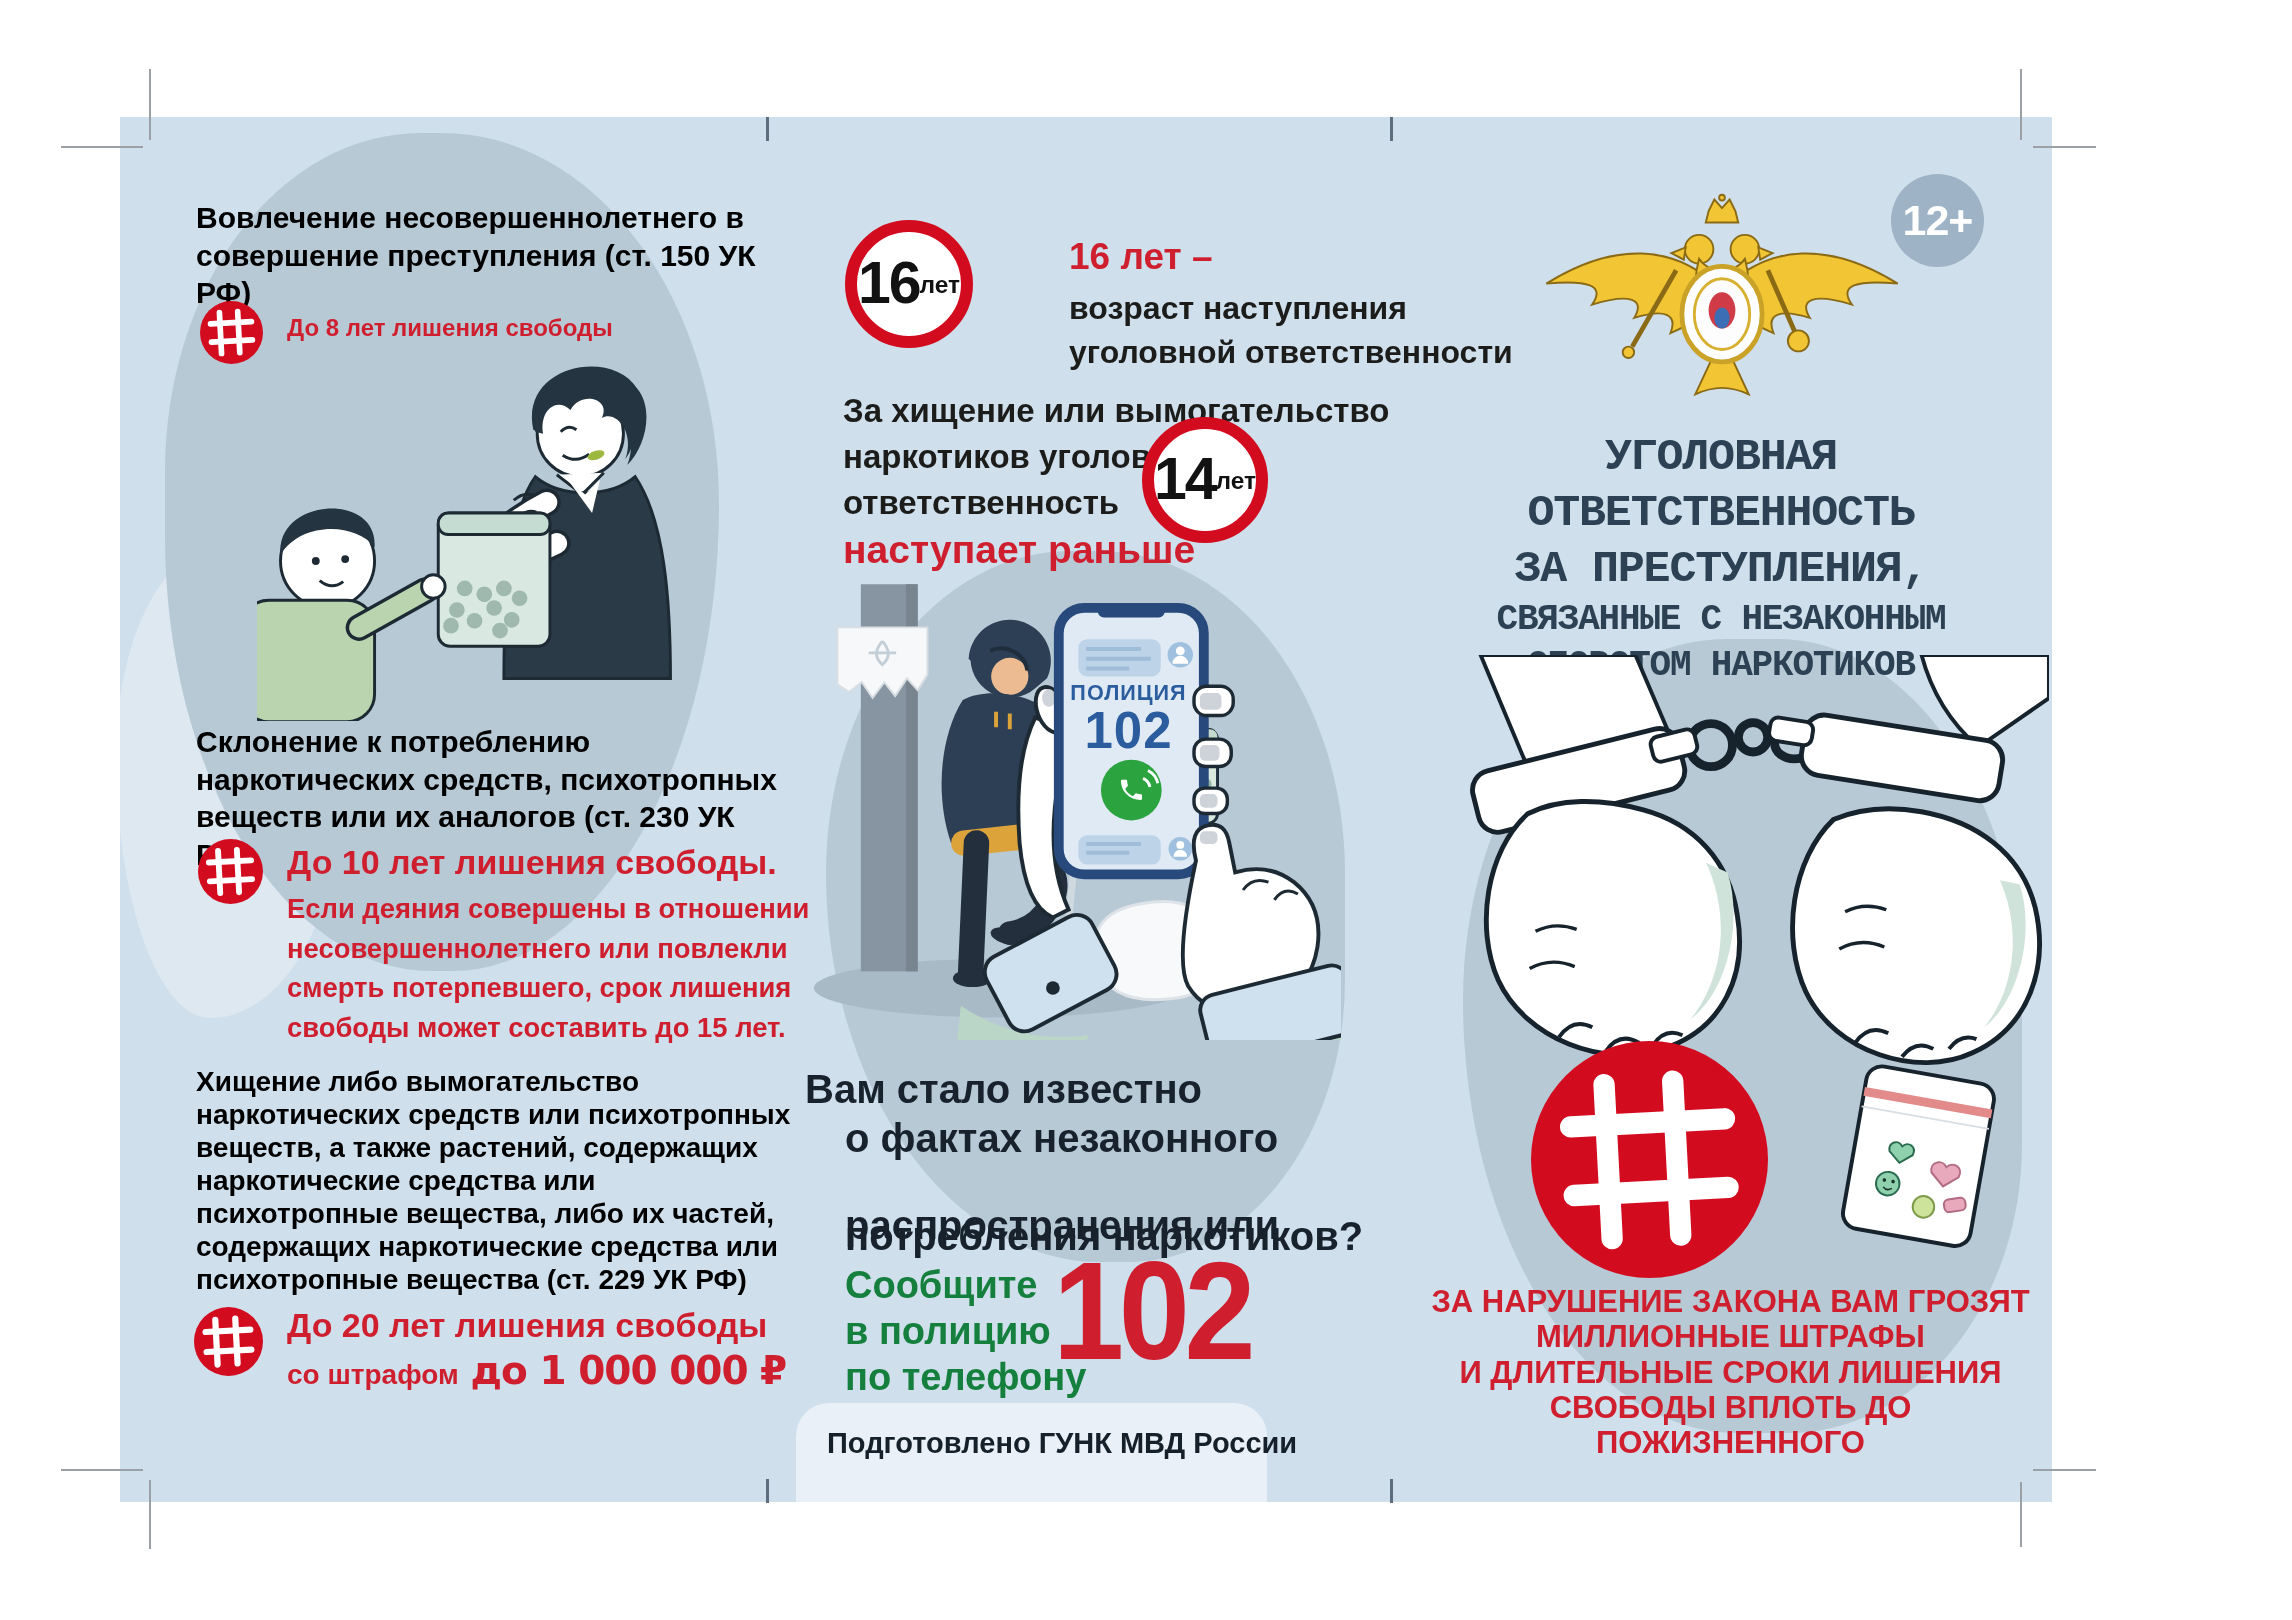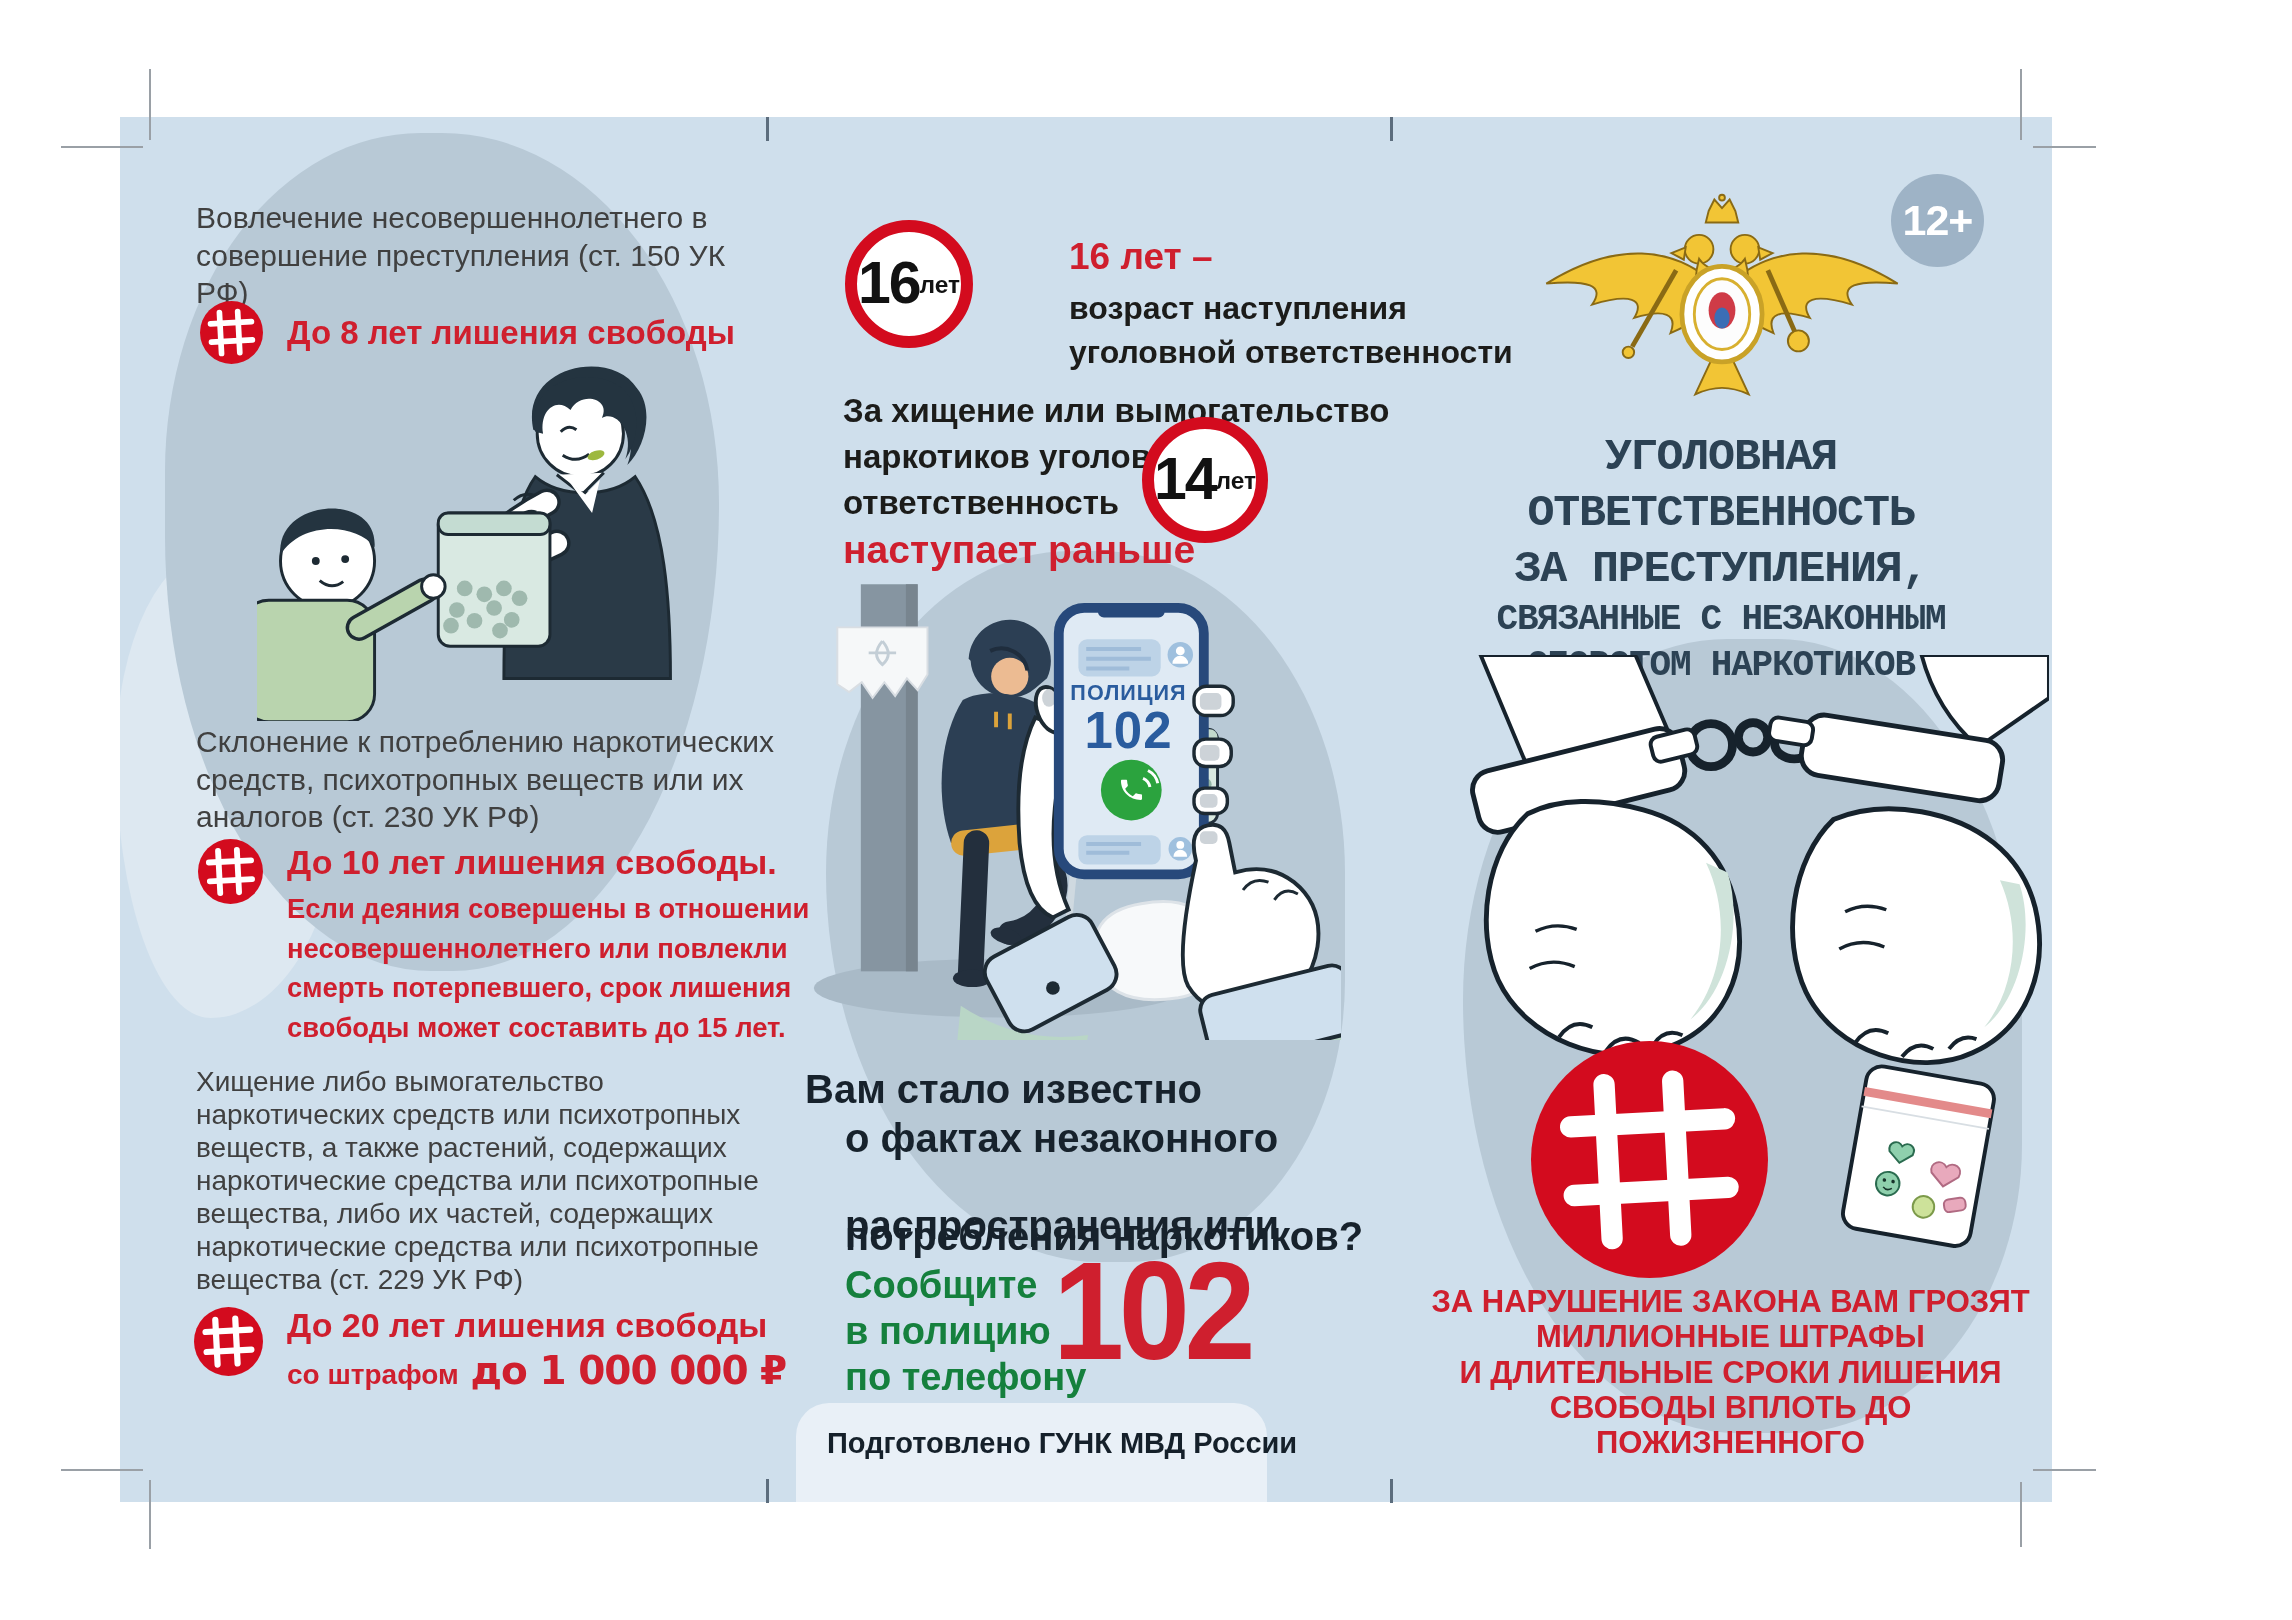--- a/index.html
+++ b/index.html
@@ -2,21 +2,21 @@
 <html><head>
 <meta charset="utf-8">
 <style>
   html,body{margin:0;padding:0;background:#ffffff;}
   .canvas{position:relative;width:2293px;height:1620px;background:#ffffff;overflow:hidden;
           font-family:"Liberation Sans","DejaVu Sans",sans-serif;}
   .abs{position:absolute;}
   .page{position:absolute;left:120px;top:117px;width:1932px;height:1385px;background:#cfdfec;overflow:hidden;}
   .blob{position:absolute;background:#b8c9d6;}
   .lightblob{position:absolute;background:#dde8f1;}
-  .body-text{color:#404040;font-size:30px;line-height:1.25;font-weight:400;}
+  .body-text{color:#000000;font-size:30px;line-height:1.25;font-weight:700;}
   .red{color:#cf1f2e;}
   .bold{font-weight:700;}
   .nowrap{white-space:nowrap;}
   .penalty{color:#cf1f2e;font-weight:700;font-size:34px;white-space:nowrap;}
   .note{color:#cf1f2e;font-weight:700;font-size:27.4px;line-height:1.22;}
   .sign{position:absolute;border-radius:50%;background:#ffffff;border:12.7px solid #d30b1e;
         display:flex;flex-direction:row;align-items:center;justify-content:center;color:#121212;}
   .sign .num{font-weight:700;font-size:59px;line-height:.9;letter-spacing:-2px;}
   .sign .unit{font-weight:700;font-size:24.5px;line-height:1;margin-top:2px;}
   .mid-dark{color:#1c1c1a;font-weight:700;font-size:33px;line-height:1.34;}
@@ -52,21 +52,21 @@
       <svg width="63" height="63" viewBox="0 0 100 100">
         <circle cx="50" cy="50" r="50" fill="#d30b1e"></circle>
         <g fill="#ffffff" transform="rotate(-3 50 50)">
           <rect x="28" y="13" width="9" height="74" rx="4.5"></rect>
             <rect x="57" y="13" width="9" height="74" rx="4.5"></rect>
           <rect x="13" y="30" width="74" height="9" rx="4.5"></rect>
             <rect x="13" y="59" width="74" height="9" rx="4.5"></rect>
         </g>
       </svg>
     </div>
-    <div class="abs penalty" style="left:167px;top:197px;font-size:33px;">До 8 лет лишения свободы</div>
+    <div class="abs penalty" style="left:167px;top:197px;font-size:24px;">До 8 лет лишения свободы</div>
 
     <div class="abs" style="left:137px;top:236px;width:436px;height:368px;">
       <svg width="436" height="368" viewBox="0 0 445 375">
         <g>
           <path d="M282,78 C268,12 362,-6 388,36 C406,58 396,96 378,114 C390,82 370,60 354,68 C364,44 330,34 318,56 C304,40 284,56 290,82 Z" fill="#243440"></path>
           <circle cx="330" cy="82" r="44" fill="#ffffff" stroke="#1d2a33" stroke-width="3"></circle>
           <path d="M284,80 C272,22 356,8 380,44 C392,62 388,92 376,108 C386,80 366,58 352,66 C362,46 330,38 320,58 C306,44 288,58 292,82 Z" fill="#243440"></path>
           <path d="M310,80 q8,-8 16,-2" stroke="#1d2a33" stroke-width="3" fill="none"></path>
           <path d="M312,104 q14,9 27,-1" stroke="#1d2a33" stroke-width="3" fill="none"></path>
           <ellipse cx="346" cy="104" rx="9" ry="4.5" fill="#9db83f" transform="rotate(-18 346 104)"></ellipse>

